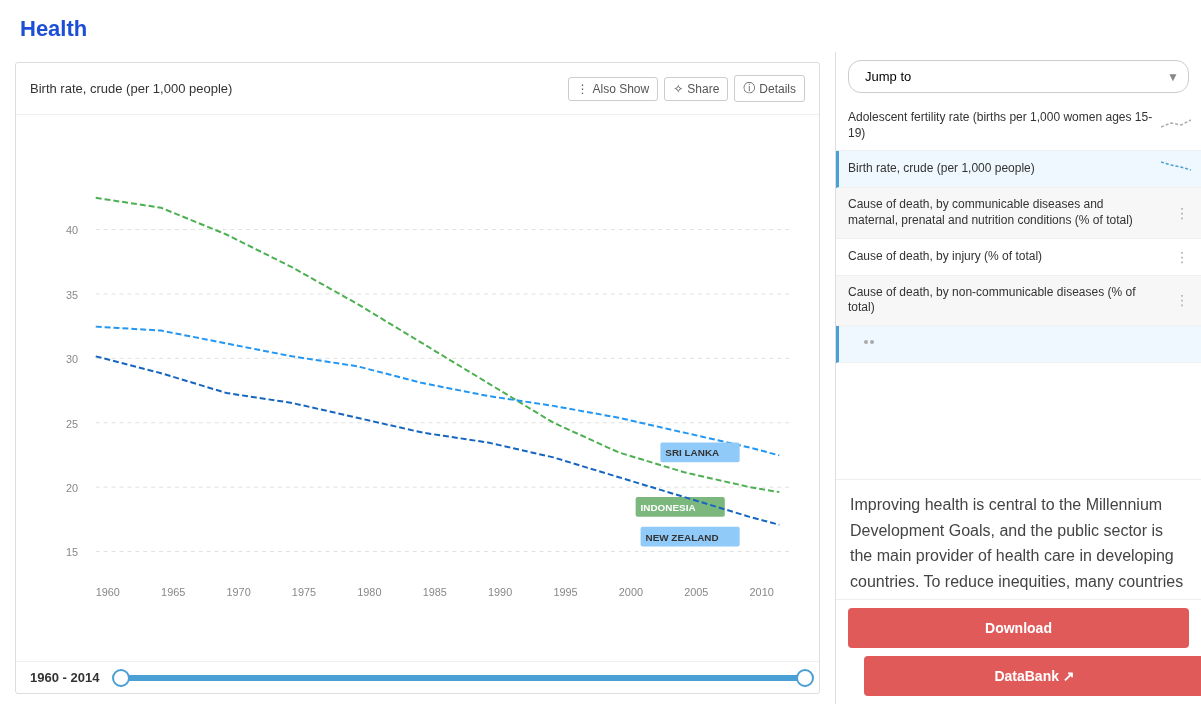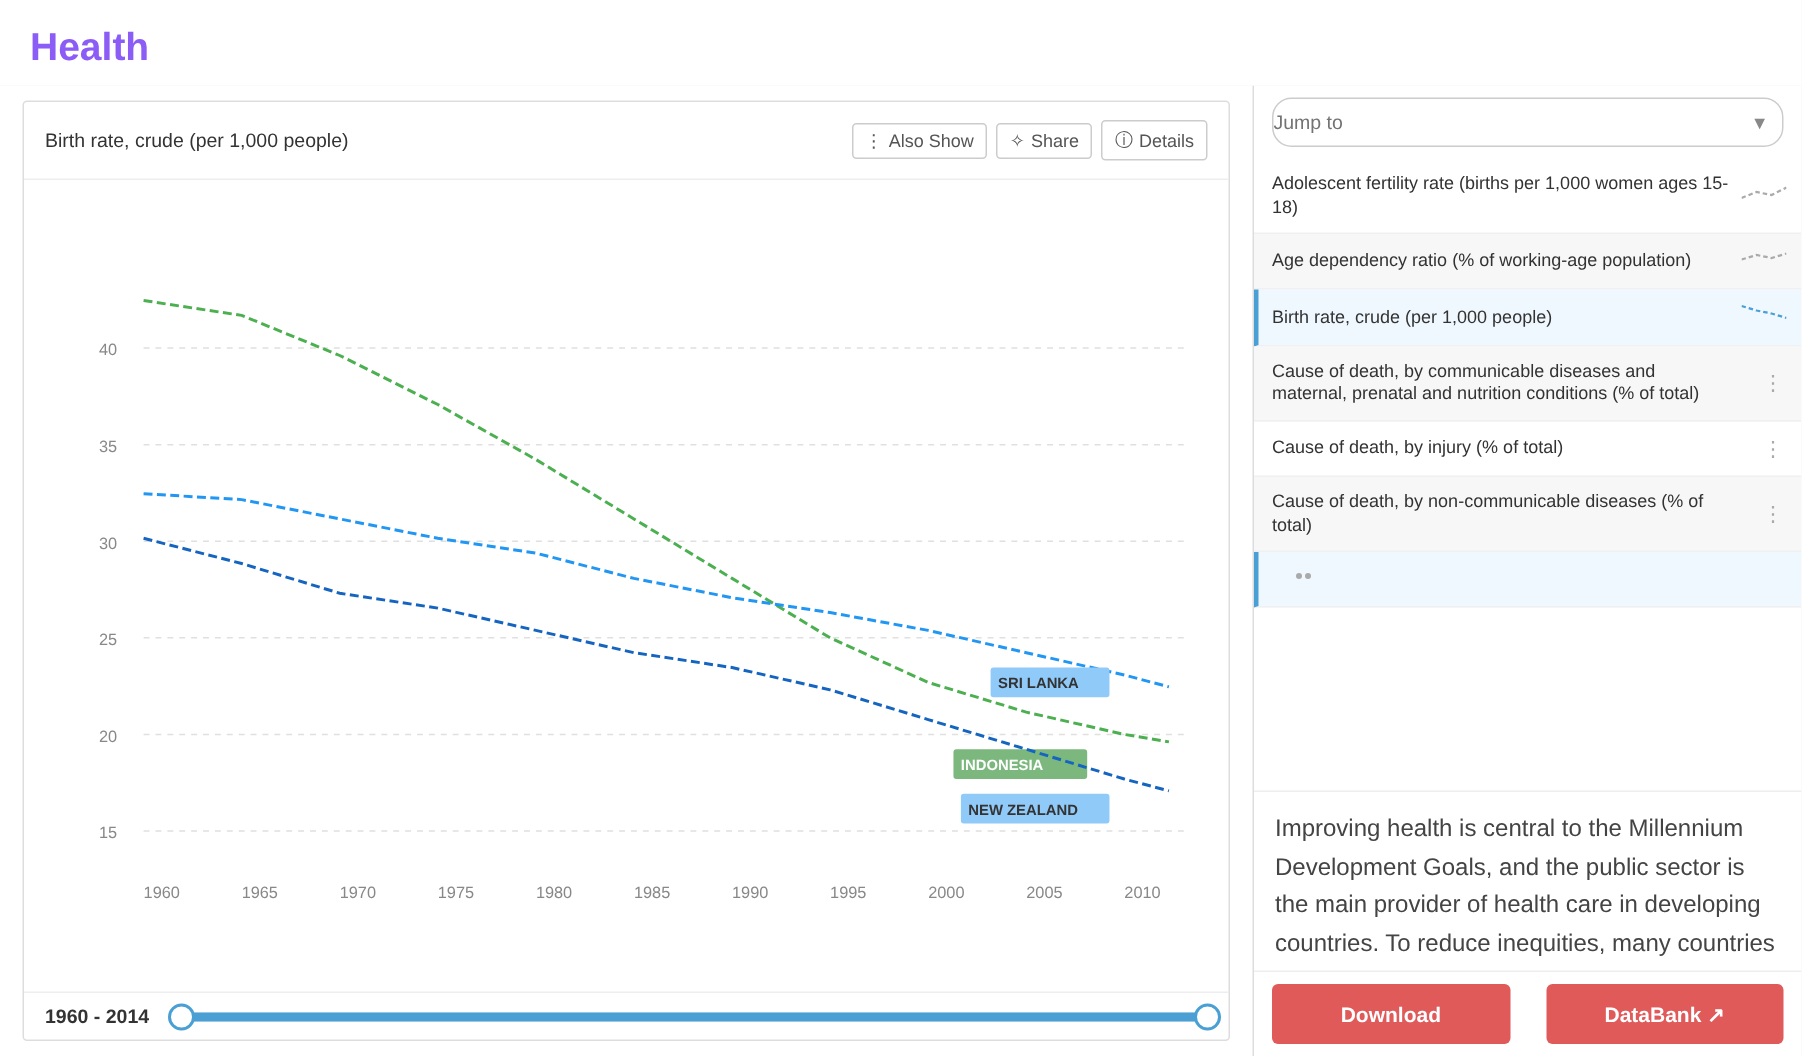--- a/index.html
+++ b/index.html
@@ -10,23 +10,23 @@
       height: 704px;
       overflow: hidden;
       display: flex;
       flex-direction: column;
     }
     .page-header {
       padding: 16px 20px 10px 20px;
       background: #fff;
     }
     .page-title {
-      font-size: 26px;
+      font-size: 22px;
       font-weight: bold;
-      color: #8b5cf6;
+      color: #1d4ed8;
     }
     .main-layout {
       display: flex;
       flex: 1;
       overflow: hidden;
     }
     
     .left-panel {
       flex: 1;
       display: flex;
@@ -123,25 +123,25 @@
 
     
     .right-panel {
       width: 365px;
       display: flex;
       flex-direction: column;
       background: #fff;
     }
     .jump-to-select {
       width: 100%;
-      padding: 8px 0;
+      padding: 8px 16px;
       border: 1px solid #ccc;
       border-radius: 13px;
       font-size: 13px;
-      color: #737373;
+      color: #000000;
       background: #fff;
       appearance: none;
       cursor: pointer;
     }
     .jump-to-wrapper {
       position: relative;
       width: 100%;
       padding: 8px 12px;
     }
     .jump-to-chevron {
@@ -193,21 +193,21 @@
       overflow: hidden;
     }
     .show-more {
       color: #4a9fd4;
       cursor: pointer;
       text-decoration: none;
     }
     .action-buttons {
       padding: 8px 12px;
       display: flex;
-      flex-direction: row;
+      flex-direction: column;
       gap: 8px;
     }
     .btn-download, .btn-databank {
       width: 100%;
       padding: 12px;
       border: none;
       border-radius: 4px;
       font-size: 14px;
       font-weight: bold;
       cursor: pointer;
@@ -344,36 +344,28 @@
   <div class="right-panel">
 
     <div class="jump-to-wrapper">
       <select class="jump-to-select"><option value="">Jump to</option></select>
       <span class="jump-to-chevron">▼</span>
     </div>
 
     <div class="indicators-list">
 
       <div class="indicator-item">
-        <span class="indicator-text">Adolescent fertility rate (births per 1,000 women ages 15-18)</span>
+        <span class="indicator-text">Adolescent fertility rate (births per 1,000 women ages 15-19)</span>
         <span class="indicator-icon">
           <svg width="30" height="14" viewBox="0 0 30 14">
               <polyline points="0,10 10,6 20,8 30,3" fill="none" stroke="#aaa" stroke-width="1.5" stroke-dasharray="3,2"></polyline>
             </svg>
         </span>
       </div>
 
-      <div class="indicator-item alt-bg">
-        <span class="indicator-text">Age dependency ratio (% of working-age population)</span>
-        <span class="indicator-icon">
-          <svg width="30" height="14" viewBox="0 0 30 14">
-              <polyline points="0,8 10,5 20,7 30,4" fill="none" stroke="#aaa" stroke-width="1.5" stroke-dasharray="3,2"></polyline>
-            </svg>
-        </span>
-      </div>
 
       <div class="indicator-item active">
         <span class="indicator-text">Birth rate, crude (per 1,000 people)</span>
         <span class="indicator-icon">
           <svg width="30" height="14" viewBox="0 0 30 14">
               <polyline points="0,2 10,5 20,7 30,10" fill="none" stroke="#4a9fd4" stroke-width="1.5" stroke-dasharray="3,2"></polyline>
             </svg>
         </span>
       </div>
 

